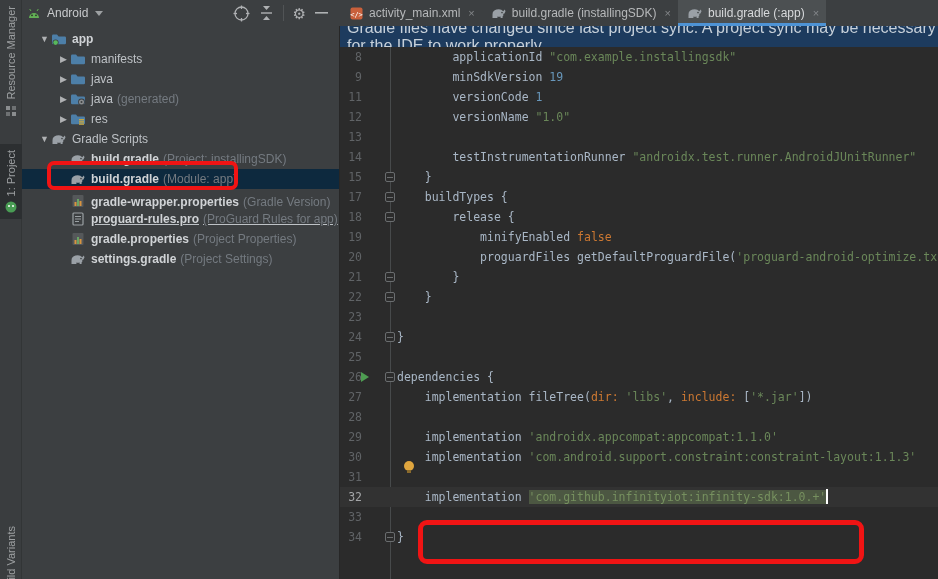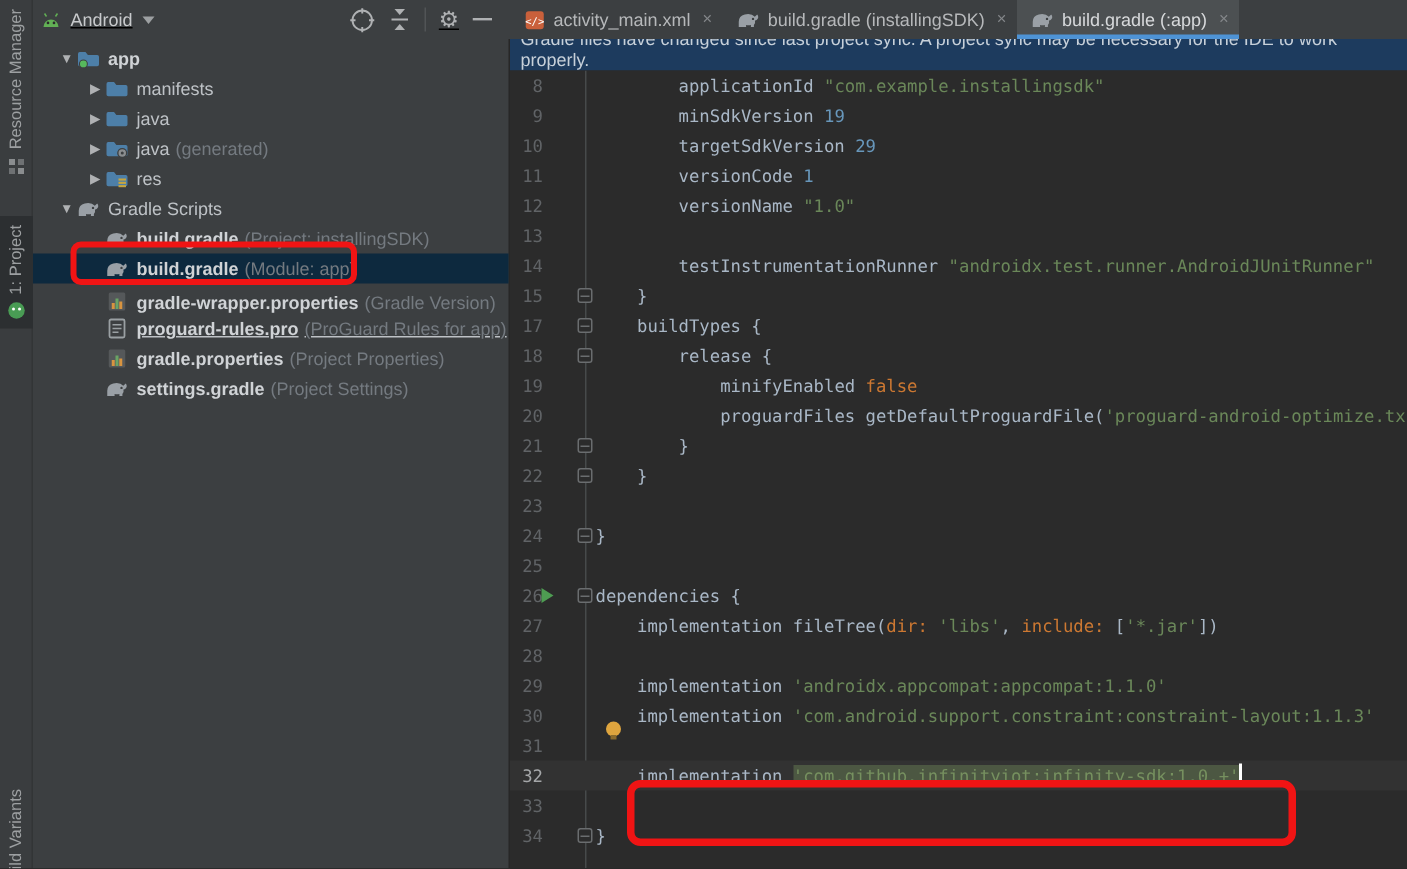--- a/index.html
+++ b/index.html
@@ -11,21 +11,21 @@
   .tool-strip { position:absolute; left:0; top:0; width:22px; height:579px;
     background:#3A3D3F; border-right:1px solid #323536; z-index:3; }
   .vbtn { position:absolute; left:0; width:22px; display:flex; flex-direction:column;
     align-items:center; gap:5px; color:#9DA0A2; font-size:11px; }
   .vtext { writing-mode:vertical-rl; transform:rotate(180deg); white-space:nowrap; }
   .vbtn.active-tile { background:#2C2F31; padding:6px 0; }
   .mini-icon { width:12px; height:12px; display:block; }
 
   
   .panel-header { position:absolute; left:22px; top:0; width:318px; height:26px;
-    background:#3C3F41; display:flex; align-items:center; z-index:2;text-decoration:underline; }
+    background:#3C3F41; display:flex; align-items:center; z-index:2; }
   .panel-header .droid { margin-left:4px; }
   .sel-label { color:#C8CACC; font-size:12px; margin-left:5px; }
   .caret-down { width:0; height:0; border-left:4px solid transparent; border-right:4px solid transparent;
     border-top:5px solid #9DA0A2; margin-left:7px; }
   .hdr-icons { margin-left:auto; display:flex; align-items:center; gap:9px; padding-right:12px; }
   .hdr-icons .sep { width:1px; height:16px; background:#515456; }
 
   .tab-bar { position:absolute; left:340px; top:0; width:598px; height:26px;
     background:#3C3F41; display:flex; align-items:stretch; z-index:2; }
   .tab { display:flex; align-items:center; gap:5px; padding:0 7px 0 9px;
@@ -39,21 +39,21 @@
     background:#3C3F41; border-right:1px solid #272727; padding-top:3px; z-index:1; }
   .trow { height:20px; display:flex; align-items:center; font-size:12px; color:#BEC2C6; white-space:nowrap; }
   .trow.selected { background:#0D293E; }
   .trow .arrow { width:13px; text-align:center; color:#AFB1B3; font-size:9px; flex:none; }
   .trow .ticon { width:16px; height:16px; flex:none; margin-right:5px; }
   .trow .lbl.bold { font-weight:bold; color:#D0D3D6; }
   .trow .ann { color:#747A80; margin-left:4px; }
 
   
   .notif { position:absolute; left:340px; top:26px; width:598px; height:21px;
-    background:#1D3B5E; color:#C7D0D9; font-size:12px; display:flex; align-items:flex-end;
+    background:#1D3B5E; color:#C7D0D9; font-size:16px; display:flex; align-items:center;
     padding-left:7px; z-index:1; }
 
   
   .editor { position:absolute; left:340px; top:47px; width:598px; height:532px;
     background:#2B2B2B; overflow:hidden; z-index:1;
     font-family:"DejaVu Sans Mono","Liberation Mono",monospace; font-size:11.5px; }
   .fold-line { position:absolute; left:50px; top:0; bottom:0; width:1px; background:#474A4B; }
   .erow { position:relative; height:20px; line-height:20px; white-space:pre; }
   .erow.cur { background:#323232; }
   .ln { position:absolute; left:4px; width:18px; text-align:right; color:#606366; }
@@ -322,21 +322,20 @@
     </div>
 
   <div class="notif">
     <span>Gradle files have changed since last project sync. A project sync may be necessary for the IDE to work properly.</span>
   </div>
 
   <div class="editor" id="editor">
     <div class="fold-line"></div>
   <div class="erow"><span class="ln">8</span><span class="code">        <span class="c-p">applicationId </span><span class="c-s">"com.example.installingsdk"</span></span></div>
       <div class="erow"><span class="ln">9</span><span class="code">        <span class="c-p">minSdkVersion </span><span class="c-n">19</span></span></div>
-      <div class="erow"><span class="ln">10</span><span class="code">        <span class="c-p">targetSdkVersion </span><span class="c-n">29</span></span></div>
       <div class="erow"><span class="ln">11</span><span class="code">        <span class="c-p">versionCode </span><span class="c-n">1</span></span></div>
       <div class="erow"><span class="ln">12</span><span class="code">        <span class="c-p">versionName </span><span class="c-s">"1.0"</span></span></div>
       <div class="erow"><span class="ln">13</span><span class="code"></span></div>
       <div class="erow"><span class="ln">14</span><span class="code">        <span class="c-p">testInstrumentationRunner </span><span class="c-s">"androidx.test.runner.AndroidJUnitRunner"</span></span></div>
       <div class="erow"><span class="ln">15</span><span class="fold-ic"></span><span class="code">    <span class="c-p">}</span></span></div>
       <div class="erow"><span class="ln">17</span><span class="fold-ic"></span><span class="code">    <span class="c-p">buildTypes {</span></span></div>
       <div class="erow"><span class="ln">18</span><span class="fold-ic"></span><span class="code">        <span class="c-p">release {</span></span></div>
       <div class="erow"><span class="ln">19</span><span class="code">            <span class="c-p">minifyEnabled </span><span class="c-k">false</span></span></div>
       <div class="erow"><span class="ln">20</span><span class="code">            <span class="c-p">proguardFiles getDefaultProguardFile(</span><span class="c-s">'proguard-android-optimize.tx</span></span></div>
       <div class="erow"><span class="ln">21</span><span class="fold-ic"></span><span class="code">        <span class="c-p">}</span></span></div>

